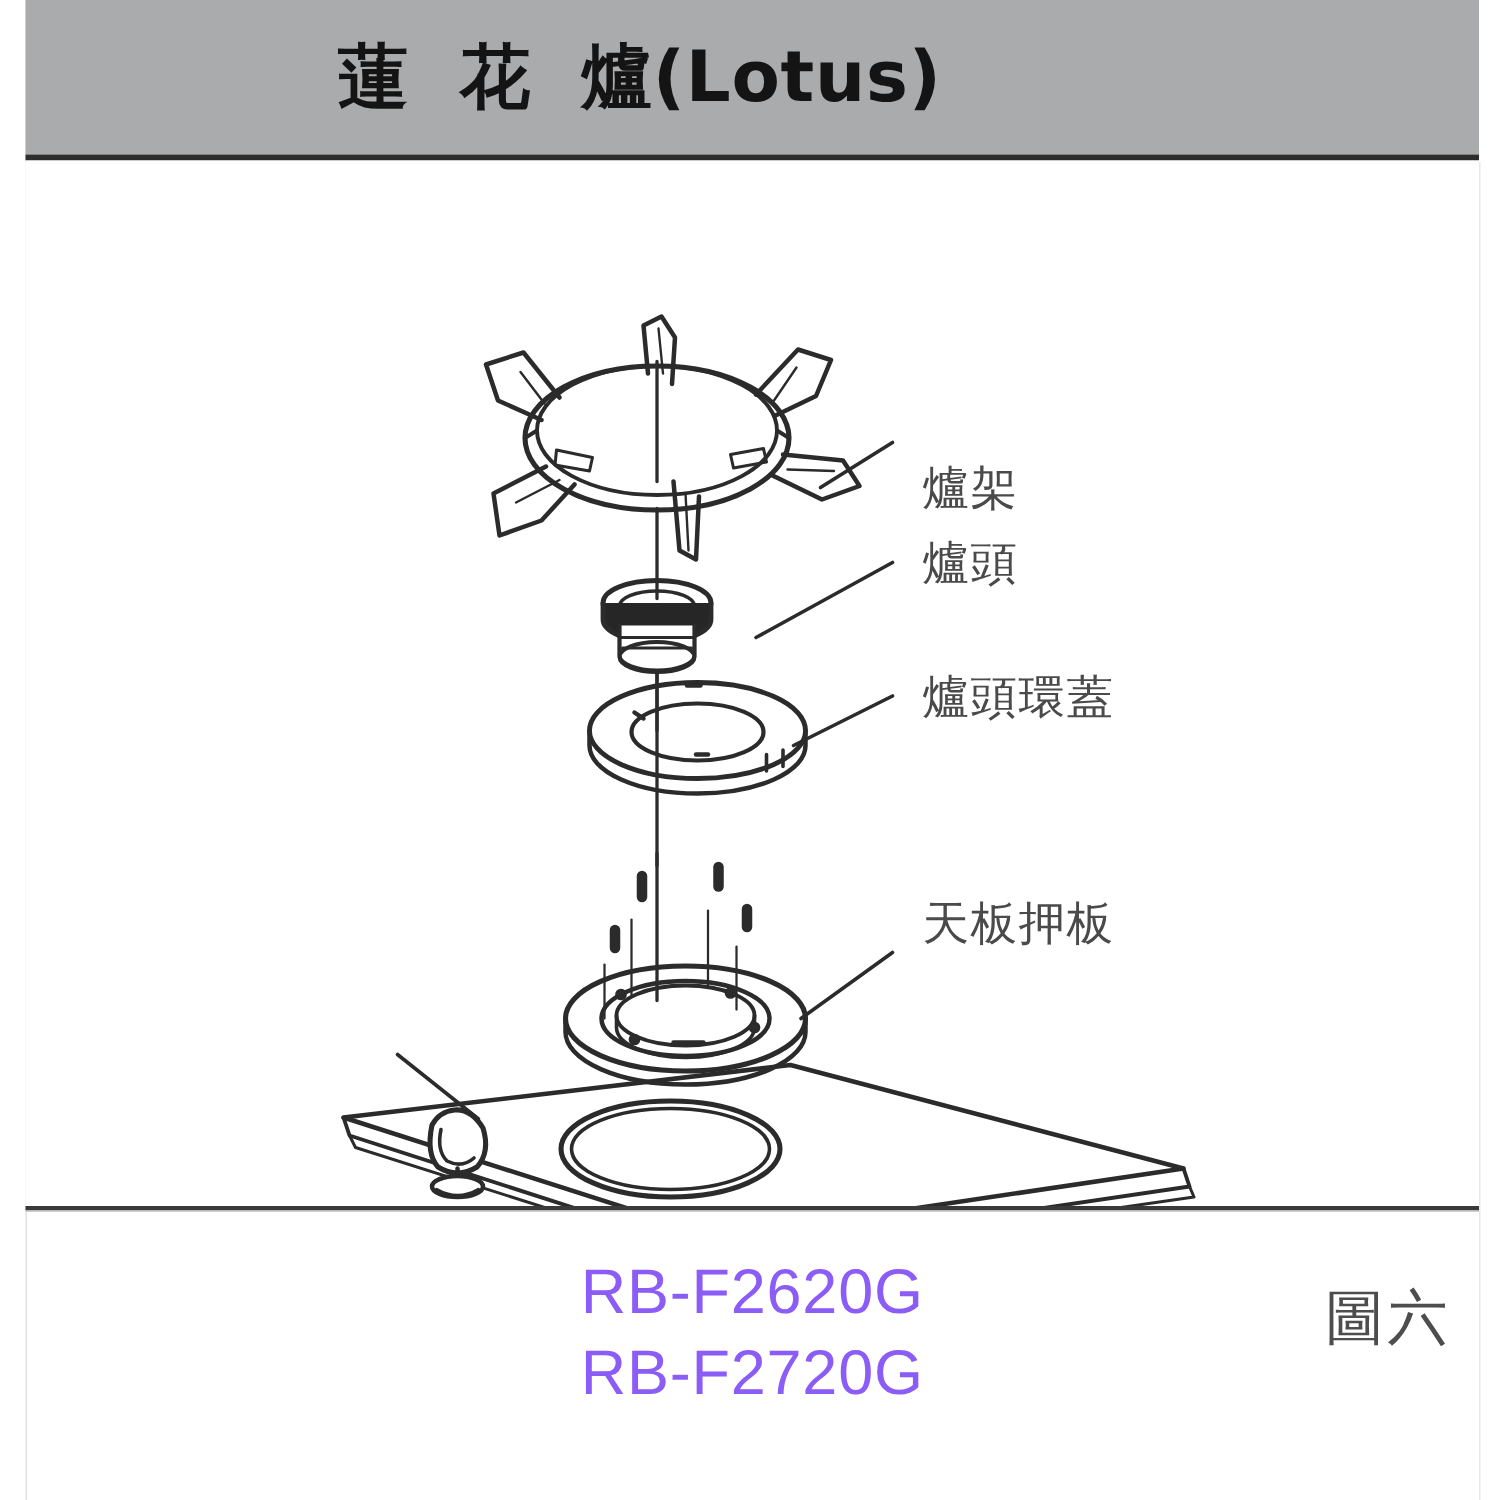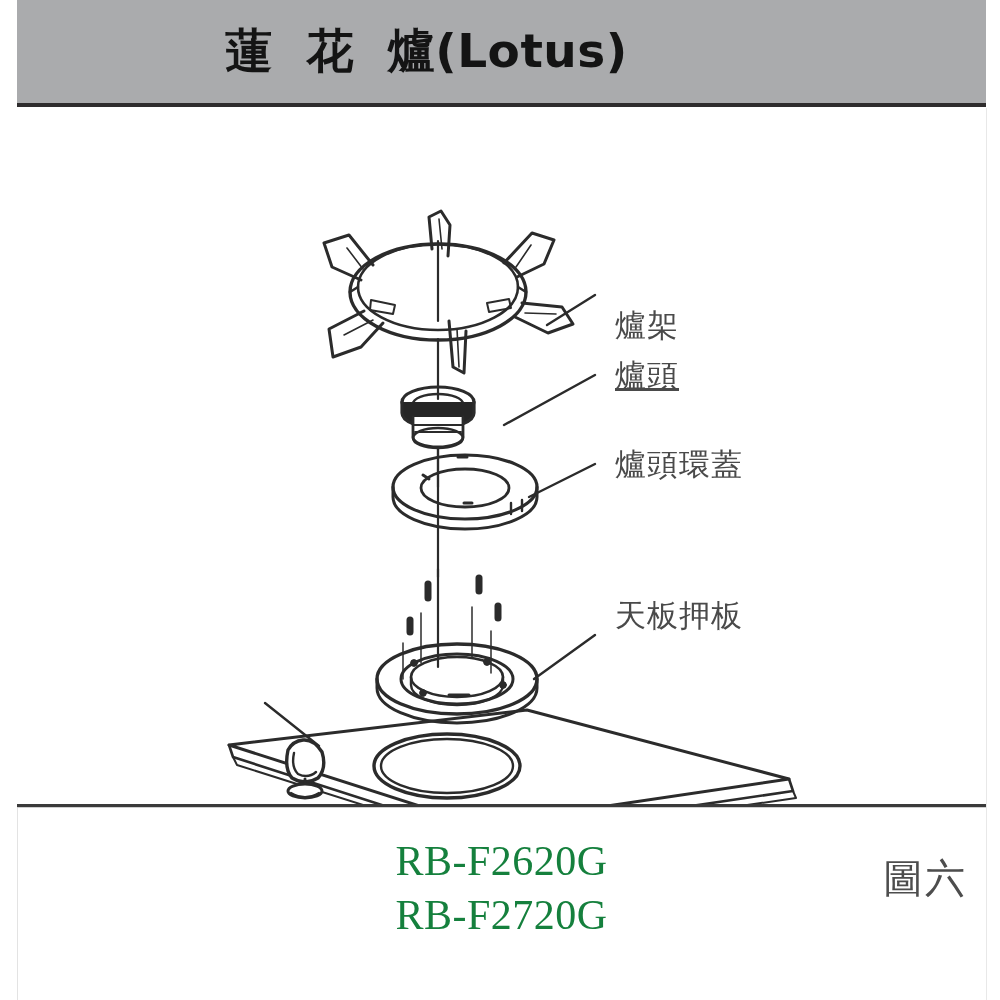--- a/index.html
+++ b/index.html
@@ -86,21 +86,21 @@
   .callout {
     position: absolute;
     font-size: 31px;
     color: #4a4a4a;
     font-weight: 500;
     white-space: nowrap;
     letter-spacing: 1px;
     font-family: "DejaVu Sans", "Liberation Sans", sans-serif;
   }
   #label-grate   { left: 598px; top: 168px; margin-top: 30px; }
-  #label-head    { left: 598px; top: 248px; text-decoration: underline; }
+  #label-head    { left: 598px; top: 248px; }
   #label-capring { left: 598px; top: 337px; }
   #label-plate   { left: 598px; top: 488px; }
   #label-knob    { left: 215px; top: 550px; }
 
   
   #figure-caption {
     position: absolute;
     left: 866px; top: 744px;
     font-size: 40px;
     color: #4d4d4d;
@@ -128,24 +128,24 @@
 
   
   #model-list {
     position: absolute;
     left: 17px; top: 834px;
     width: 969px;
     text-align: center;
   }
   .model-line {
     font-size: 42px;
-    color: #15803d;
+    color: #8b5cf6;
     line-height: 54px;
     letter-spacing: 0.5px;
-    font-family: Liberation Serif, serif;
+    font-family: Liberation Sans, sans-serif;
   }
 </style>
 </head>
 <body>
 
 <div id="page">
 
   <div class="frame-line-left"></div>
   <div class="frame-line-right"></div>
 

